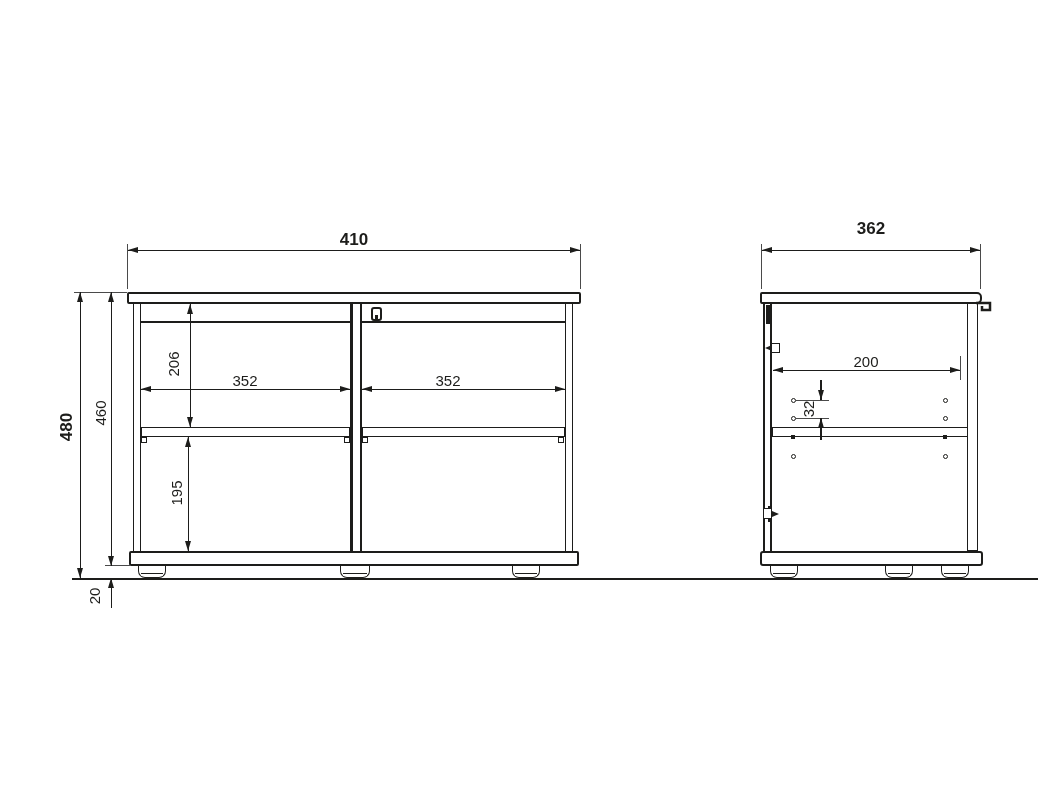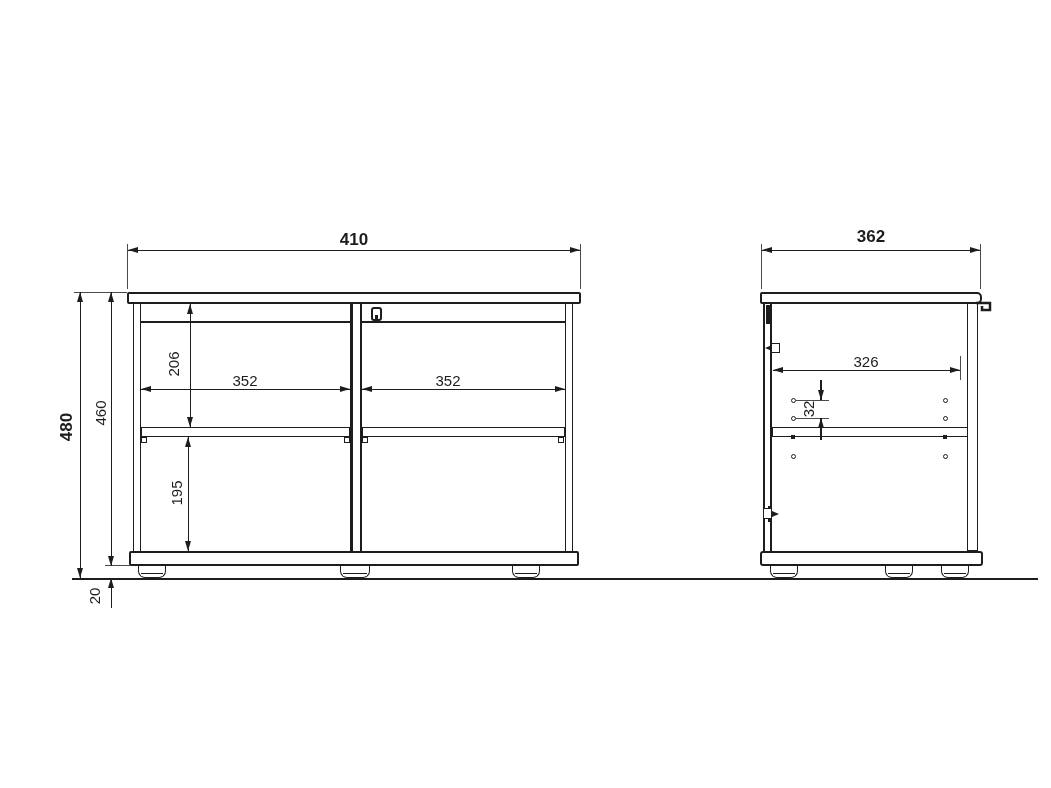--- a/index.html
+++ b/index.html
@@ -139,27 +139,27 @@
       </div>
     <div class="foot" style="left:941px;top:566px;width:28px;height:12px;">
         <i></i>
       </div>
 
     <div class="ext" style="left:761px;top:244px;width:1px;height:45px;"></div>
     <div class="ext" style="left:980px;top:244px;width:1px;height:45px;"></div>
     <div class="ln" style="left:762px;top:249.5px;width:218px;height:1.5px;"></div>
     <div class="arr aL" style="left:762px;top:246.5px;"></div>
     <div class="arr aR" style="left:970px;top:246.5px;"></div>
-    <div class="dim b" style="left:871px;top:236px;">362</div>
+    <div class="dim b" style="left:871px;top:228px;">362</div>
 
     <div class="ext" style="left:959.5px;top:356px;width:1px;height:24px;"></div>
     <div class="ln" style="left:773px;top:369.5px;width:187px;height:1.5px;"></div>
     <div class="arr aL" style="left:773px;top:366.5px;"></div>
     <div class="arr aR" style="left:950px;top:366.5px;"></div>
-    <div class="dim" style="left:866px;top:361px;">326</div>
+    <div class="dim" style="left:866px;top:361px;">200</div>
 
     <div class="ext" style="left:796px;top:399.5px;width:33px;height:1px;"></div>
     <div class="ext" style="left:796px;top:417.5px;width:33px;height:1px;"></div>
     <div class="ln" style="left:820px;top:380px;width:1.5px;height:20px;"></div>
     <div class="ln" style="left:820px;top:418px;width:1.5px;height:22px;"></div>
     <div class="arr aD" style="left:817.5px;top:390px;"></div>
     <div class="arr aU" style="left:817.5px;top:418px;"></div>
     <div class="dim rot" style="left:808px;top:409px;">32</div>
   </div>
 

